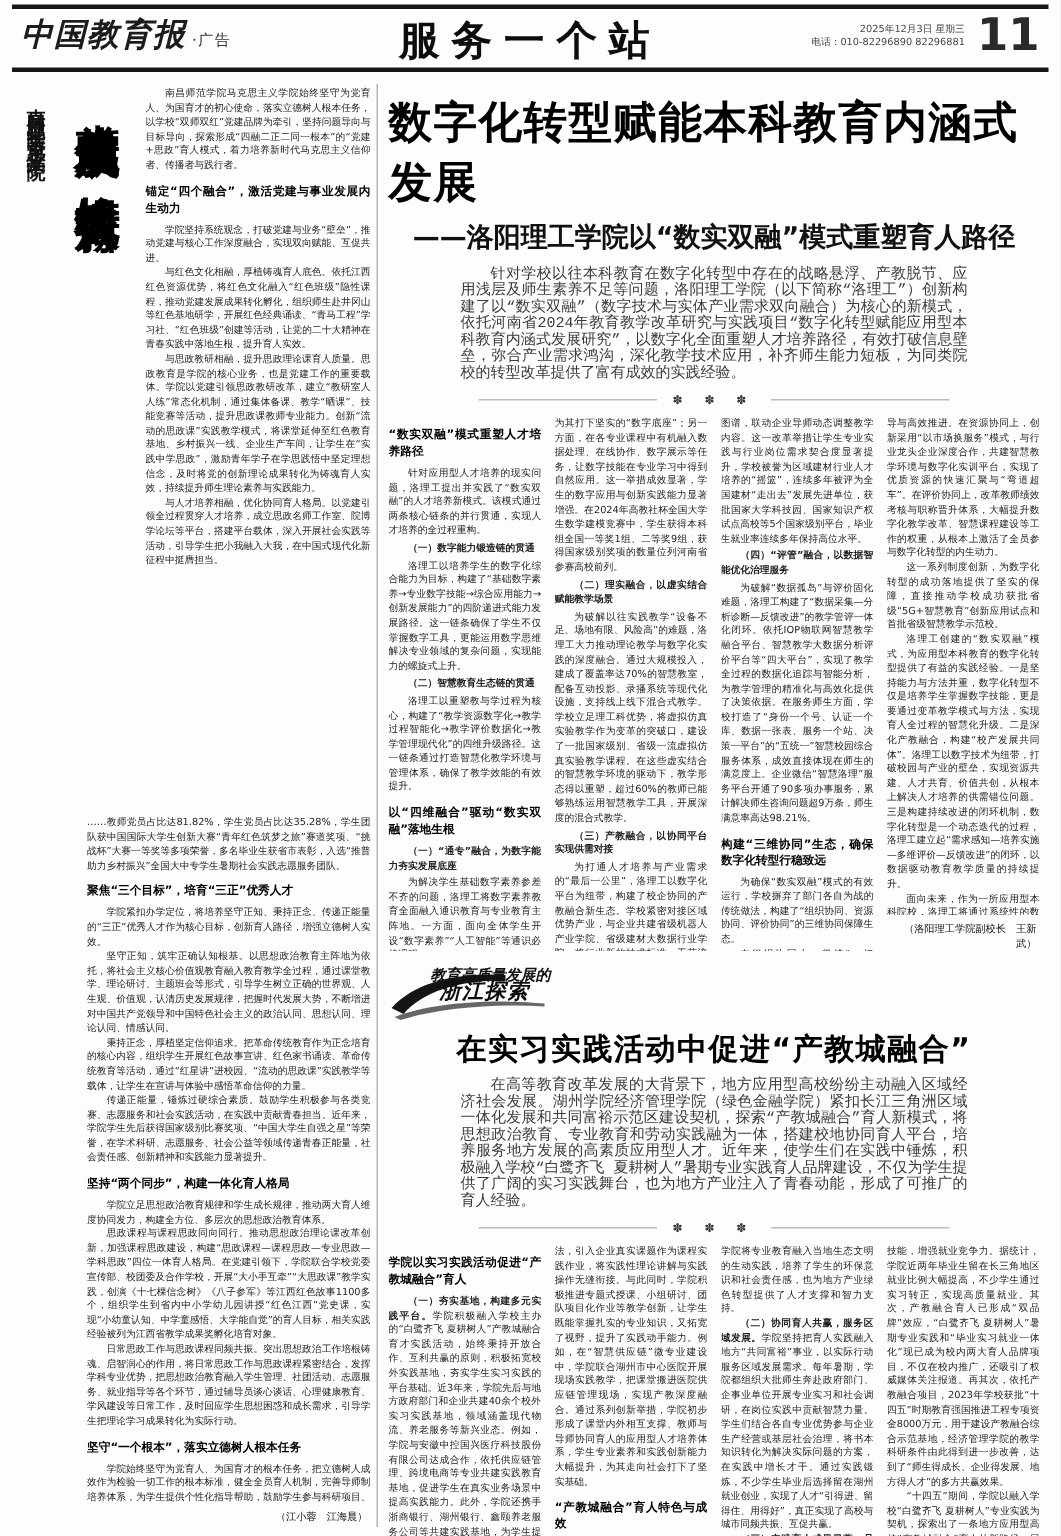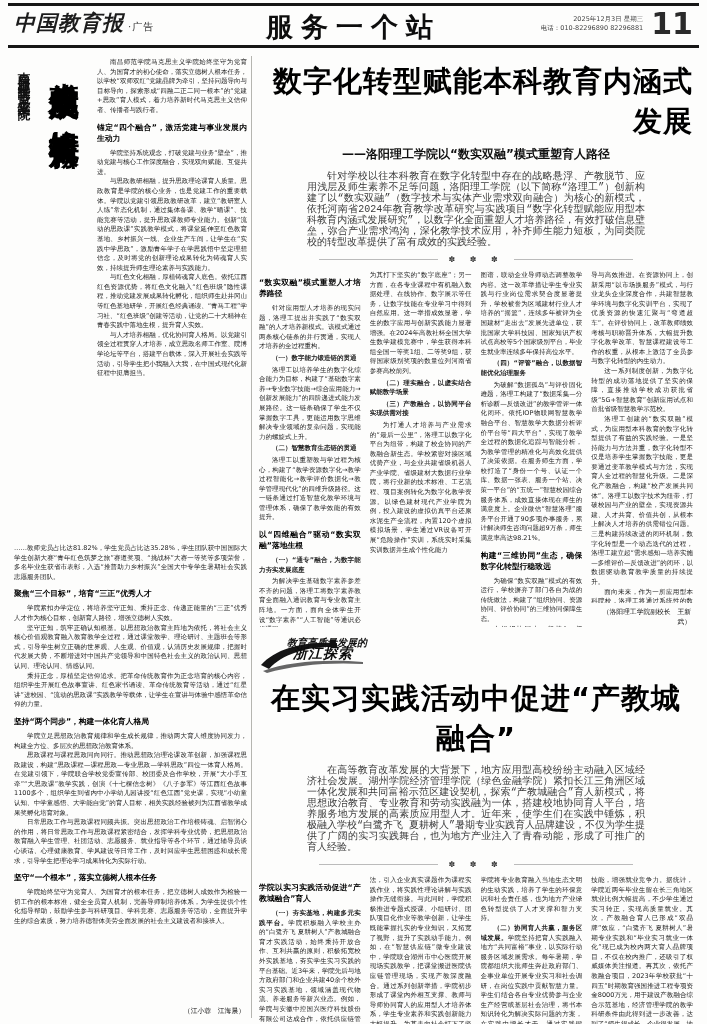--- a/index.html
+++ b/index.html
@@ -21,55 +21,55 @@
   .v-divider{position:absolute;left:251px;top:56px;bottom:6px;width:1px;background:#b5b5b0;}
   .left-col{position:absolute;left:14px;top:58px;width:233px;height:958px;}
   .right-col{position:absolute;left:259px;top:56px;width:434px;height:962px;}
   
   .vert-block{display:flex;height:482px;}
   .vert-kicker{writing-mode:vertical-lr;text-orientation:upright;font-size:12.5px;font-weight:600;
          letter-spacing:3px;line-height:20px;padding-top:4px;color:#111;}
   .vert-head{writing-mode:vertical-lr;text-orientation:upright;font-size:30px;font-weight:bold;
          letter-spacing:1.5px;line-height:56px;margin-left:2px;color:#000;}
   .narrow-text{flex:1;margin-left:5px;overflow:hidden;height:482px;}
-  .left-bottom{height:472px;margin-top:4px;display:flex;flex-direction:column;}
+  .left-bottom{height:472px;margin-top:4px;display:flex;flex-direction:column;margin-left:44px;}
   .wide-body{flex:1;overflow:hidden;}
   
   .flow p{margin:0;font-size:6.5px;line-height:9.6px;text-align:justify;text-justify:inter-character;color:#222;}
   .flow .t-p{text-indent:2em;}
   .flow .t-c{text-indent:0;}
   .flow .t-b{text-indent:2em;font-weight:bold;margin:2px 0;}
   .flow .t-r{text-indent:2em;}
   .flow .t-r b{font-weight:bold;}
   .flow .t-h{font-weight:bold;font-size:7.8px;line-height:11px;margin:6px 0 5px;text-indent:0;color:#000;}
   .byline{font-size:6.8px;text-align:right;margin:4px 2px 0 0;color:#111;}
   
-  .main-headline{text-align:right;font-size:29px;font-weight:bold;letter-spacing:1px;
+  .main-headline{text-align:left;font-size:29px;font-weight:bold;letter-spacing:1px;
          margin:6px 0 2px;color:#000;}
-  .main-subtitle{text-align:center;font-size:12px;font-weight:bold;margin:4px 0 8px;color:#111;}
+  .main-subtitle{text-align:center;font-size:18px;font-weight:bold;margin:4px 0 8px;color:#111;}
   .lead{font-family:Liberation Mono, monospace;font-size:10px;line-height:11px;color:#3a3a3a;
          text-align:justify;margin:0 48px;text-indent:2em;}
   .sep{display:flex;align-items:center;margin:7px 60px;color:#555;}
   .sep .line{flex:1;height:1px;background:#bbb;}
   .sep .stars{padding:0 10px;font-size:8px;letter-spacing:6px;color:#333;}
   .cols4{display:flex;gap:9px;}
   .cols4 .col{flex:1;overflow:hidden;}
   .cols4 .col-last{display:flex;flex-direction:column;}
   .cols4 .col-last .colbody{flex:1;overflow:hidden;}
   .cols-top{height:356px;}
   .cols-bottom{height:306px;}
   
   .zj-header{display:flex;align-items:flex-end;height:44px;margin-top:4px;}
   .zj-badge{position:relative;width:108px;height:42px;flex:none;}
   .zj-badge svg{position:absolute;left:0;top:2px;}
   .badge-small{position:absolute;left:28px;top:3px;font-size:10px;font-weight:bold;font-style:italic;color:#111;}
   .badge-big{position:absolute;left:34px;top:12px;font-family:"DejaVu Serif",serif;font-size:14px;
          font-weight:bold;font-style:italic;letter-spacing:1px;color:#0c0c0c;}
   .zj-kicker{flex:1;text-align:center;font-size:14.5px;color:#161616;padding-bottom:2px;}
-  .zj-headline{text-align:center;font-size:29px;font-weight:bold;letter-spacing:1px;margin:4px 0 6px;color:#000;}
+  .zj-headline{text-align:center;font-size:20px;font-weight:bold;letter-spacing:1px;margin:4px 0 6px;color:#000;}
 </style>
 </head>
 <body>
 
 <div class="page">
   <div class="rule-top"></div>
 
   <div class="masthead">
     <div class="brand">
       <span>中国教育报</span><span class="brand-suffix">·广告</span>
@@ -87,32 +87,33 @@
   <div class="v-divider"></div>
 
   <div class="left-col">
     <div class="vert-block">
       <div class="vert-kicker">南昌师范学院马克思主义学院</div>
       <div class="vert-head">党建领航促发展 培根铸魂育新人</div>
       <div class="narrow-text flow">
           <p class="t-p">南昌师范学院马克思主义学院始终坚守为党育人、为国育才的初心使命，落实立德树人根本任务，以学校“双师双红”党建品牌为牵引，坚持问题导向与目标导向，探索形成“四融二正二同一根本”的“党建+思政”育人模式，着力培养新时代马克思主义信仰者、传播者与践行者。</p>
           <p class="t-h">锚定“四个融合”，激活党建与事业发展内生动力</p>
           <p class="t-p">学院坚持系统观念，打破党建与业务“壁垒”，推动党建与核心工作深度融合，实现双向赋能、互促共进。</p>
+          <p class="t-p">与红色文化相融，厚植铸魂育人底色。依托江西红色资源优势，将红色文化融入“红色班级”隐性课程，推动党建发展成果转化孵化，组织师生赴井冈山等红色基地研学，开展红色经典诵读、“青马工程”学习社、“红色班级”创建等活动，让党的二十大精神在青春实践中落地生根，提升育人实效。</p>
           <p class="t-p">与思政教研相融，提升思政理论课育人质量。思政教育是学院的核心业务，也是党建工作的重要载体。学院以党建引领思政教研改革，建立“教研室人人练”常态化机制，通过集体备课、教学“晒课”、技能竞赛等活动，提升思政课教师专业能力。创新“流动的思政课”实践教学模式，将课堂延伸至红色教育基地、乡村振兴一线、企业生产车间，让学生在“实践中学思政”，激励青年学子在学思践悟中坚定理想信念，及时将党的创新理论成果转化为铸魂育人实效，持续提升师生理论素养与实践能力。</p>
-          <p class="t-p">与红色文化相融，厚植铸魂育人底色。依托江西红色资源优势，将红色文化融入“红色班级”隐性课程，推动党建发展成果转化孵化，组织师生赴井冈山等红色基地研学，开展红色经典诵读、“青马工程”学习社、“红色班级”创建等活动，让党的二十大精神在青春实践中落地生根，提升育人实效。</p>
           <p class="t-p">与人才培养相融，优化协同育人格局。以党建引领全过程贯穿人才培养，成立思政名师工作室、院博学论坛等平台，搭建平台载体，深入开展社会实践等活动，引导学生把小我融入大我，在中国式现代化新征程中挺膺担当。</p>
         </div>
     </div>
     <div class="left-bottom">
       <div class="wide-body flow">
           <p class="t-c">……教师党员占比达81.82%，学生党员占比达35.28%，学生团队获中国国际大学生创新大赛“青年红色筑梦之旅”赛道奖项、“挑战杯”大赛一等奖等多项荣誉，多名毕业生获省市表彰，入选“推普助力乡村振兴”全国大中专学生暑期社会实践志愿服务团队。</p>
           <p class="t-h">聚焦“三个目标”，培育“三正”优秀人才</p>
           <p class="t-p">学院紧扣办学定位，将培养坚守正知、秉持正念、传递正能量的“三正”优秀人才作为核心目标，创新育人路径，增强立德树人实效。</p>
           <p class="t-p">坚守正知，筑牢正确认知根基。以思想政治教育主阵地为依托，将社会主义核心价值观教育融入教育教学全过程，通过课堂教学、理论研讨、主题班会等形式，引导学生树立正确的世界观、人生观、价值观，认清历史发展规律，把握时代发展大势，不断增进对中国共产党领导和中国特色社会主义的政治认同、思想认同、理论认同、情感认同。</p>
           <p class="t-p">秉持正念，厚植坚定信仰追求。把革命传统教育作为正念培育的核心内容，组织学生开展红色故事宣讲、红色家书诵读、革命传统教育等活动，通过“红星讲”进校园、“流动的思政课”实践教学等载体，让学生在宣讲与体验中感悟革命信仰的力量。</p>
+          <p class="t-p">传递正能量，锤炼过硬综合素质。鼓励学生积极参与各类竞赛、志愿服务和社会实践活动，在实践中贡献青春担当。近年来，学院学生先后获得国家级别比赛奖项、“中国大学生自强之星”等荣誉，在学术科研、志愿服务、社会公益等领域传递青春正能量，社会责任感、创新精神和实践能力显著提升。</p>
           <p class="t-h">坚持“两个同步”，构建一体化育人格局</p>
           <p class="t-p">学院立足思想政治教育规律和学生成长规律，推动两大育人维度协同发力，构建全方位、多层次的思想政治教育体系。</p>
           <p class="t-p">思政课程与课程思政同向同行。推动思想政治理论课改革创新，加强课程思政建设，构建“思政课程—课程思政—专业思政—学科思政”四位一体育人格局。在党建引领下，学院联合学校党委宣传部、校团委及合作学校，开展“大小手互牵”“大思政课”教学实践，创演《十七棵信念树》《八子参军》等江西红色故事1100多个，组织学生到省内中小学幼儿园讲授“红色江西”党史课，实现“小幼童认知、中学童感悟、大学能自觉”的育人目标，相关实践经验被列为江西省教学成果奖孵化培育对象。</p>
           <p class="t-p">日常思政工作与思政课程同频共振。突出思想政治工作培根铸魂、启智润心的作用，将日常思政工作与思政课程紧密结合，发挥学科专业优势，把思想政治教育融入学生管理、社团活动、志愿服务、就业指导等各个环节，通过辅导员谈心谈话、心理健康教育、学风建设等日常工作，及时回应学生思想困惑和成长需求，引导学生把理论学习成果转化为实际行动。</p>
           <p class="t-h">坚守“一个根本”，落实立德树人根本任务</p>
           <p class="t-p">学院始终坚守为党育人、为国育才的根本任务，把立德树人成效作为检验一切工作的根本标准，健全全员育人机制，完善导师制培养体系，为学生提供个性化指导帮助，鼓励学生参与科研项目、学科竞赛、志愿服务等活动，全面提升学生的综合素质，努力培养德智体美劳全面发展的社会主义建设者和接班人。</p>
         </div>
       <p class="byline">（江小蓉　江海晨）</p>
     </div>
   </div>
@@ -136,20 +137,21 @@
             <p class="t-p">洛理工以培养学生的数字化综合能力为目标，构建了“基础数字素养→专业数字技能→综合应用能力→创新发展能力”的四阶递进式能力发展路径。这一链条确保了学生不仅掌握数字工具，更能运用数字思维解决专业领域的复杂问题，实现能力的螺旋式上升。</p>
             <p class="t-b">（二）智慧教育生态链的贯通</p>
             <p class="t-p">洛理工以重塑教与学过程为核心，构建了“教学资源数字化→教学过程智能化→教学评价数据化→教学管理现代化”的四维升级路径。这一链条通过打造智慧化教学环境与管理体系，确保了教学效能的有效提升。</p>
             <p class="t-h">以“四维融合”驱动“数实双融”落地生根</p>
             <p class="t-b">（一）“通专”融合，为数字能力夯实发展底座</p>
             <p class="t-p">为解决学生基础数字素养参差不齐的问题，洛理工将数字素养教育全面融入通识教育与专业教育主阵地。一方面，面向全体学生开设“数字素养”“人工智能”等通识必修课程，</p>
           </div>
         <div class="col flow">
             <p class="t-c">为其打下坚实的“数字底座”；另一方面，在各专业课程中有机融入数据处理、在线协作、数字展示等任务，让数字技能在专业学习中得到自然应用。这一举措成效显著，学生的数字应用与创新实践能力显著增强。在2024年高教社杯全国大学生数学建模竞赛中，学生获得本科组全国一等奖1组、二等奖9组，获得国家级别奖项的数量位列河南省参赛高校前列。</p>
             <p class="t-b">（二）理实融合，以虚实结合赋能教学场景</p>
+            <p class="t-p">为破解以往实践教学“设备不足、场地有限、风险高”的难题，洛理工大力推动理论教学与数字化实践的深度融合。通过大规模投入，建成了覆盖率达70%的智慧教室，配备互动投影、录播系统等现代化设施，支持线上线下混合式教学。学校立足理工科优势，将虚拟仿真实验教学作为变革的突破口，建设了一批国家级别、省级一流虚拟仿真实验教学课程。在这些虚实结合的智慧教学环境的驱动下，教学形态得以重塑，超过60%的教师已能够熟练运用智慧教学工具，开展深度的混合式教学。</p>
             <p class="t-b">（三）产教融合，以协同平台实现供需对接</p>
             <p class="t-p">为打通人才培养与产业需求的“最后一公里”，洛理工以数字化平台为纽带，构建了校企协同的产教融合新生态。学校紧密对接区域优势产业，与企业共建省级机器人产业学院、省级建材大数据行业学院，将行业新的技术标准、工艺流程、项目案例转化为数字化教学资源。以绿色建材现代产业学院为例，投入建设的虚拟仿真平台还原水泥生产全流程，内置120个虚拟模拟场景，学生通过VR设备可开展“危险操作”实训，系统实时采集实训数据并生成个性化能力</p>
           </div>
         <div class="col flow">
             <p class="t-c">图谱，联动企业导师动态调整教学内容。这一改革举措让学生专业实践与行业岗位需求契合度显著提升，学校被誉为区域建材行业人才培养的“摇篮”，连续多年被评为全国建材“走出去”发展先进单位，获批国家大学科技园、国家知识产权试点高校等5个国家级别平台，毕业生就业率连续多年保持高位水平。</p>
             <p class="t-b">（四）“评管”融合，以数据智能优化治理服务</p>
             <p class="t-p">为破解“数据孤岛”与评价固化难题，洛理工构建了“数据采集—分析诊断—反馈改进”的教学管评一体化闭环。依托IOP物联网智慧教学融合平台、智慧教学大数据分析评价平台等“四大平台”，实现了教学全过程的数据化追踪与智能分析，为教学管理的精准化与高效化提供了决策依据。在服务师生方面，学校打造了“身份一个号、认证一个库、数据一张表、服务一个站、决策一平台”的“五统一”智慧校园综合服务体系，成效直接体现在师生的满意度上。企业微信“智慧洛理”服务平台开通了90多项办事服务，累计解决师生咨询问题超9万条，师生满意率高达98.21%。</p>
             <p class="t-h">构建“三维协同”生态，确保数字化转型行稳致远</p>
             <p class="t-p">为确保“数实双融”模式的有效运行，学校摒弃了部门各自为战的传统做法，构建了“组织协同、资源协同、评价协同”的三维协同保障生态。</p>
             <p class="t-p">在组织协同上，坚持“一把手”工程，创新构建“领导决策—专家咨询—执行管理”三级管理体系，确保了学校发展战略的统一领</p>

